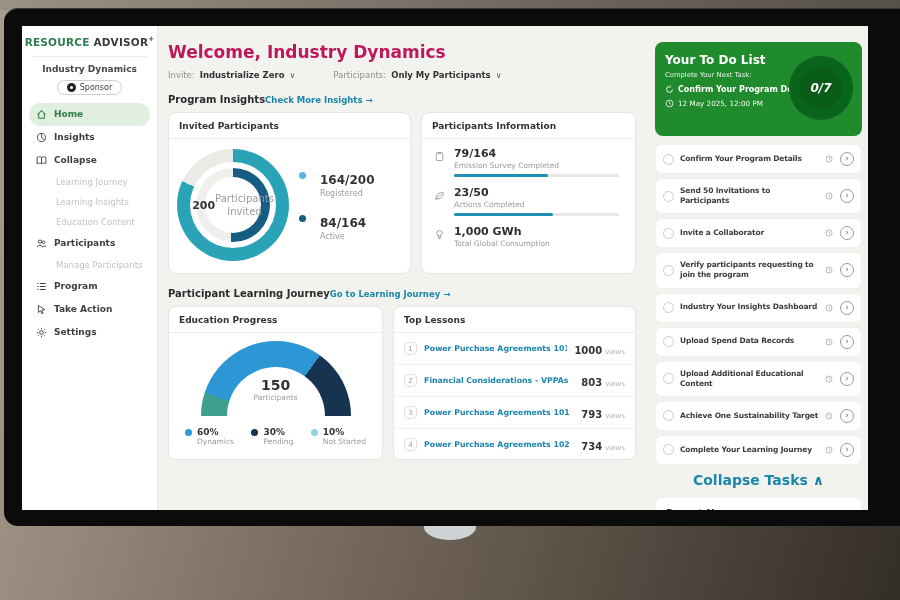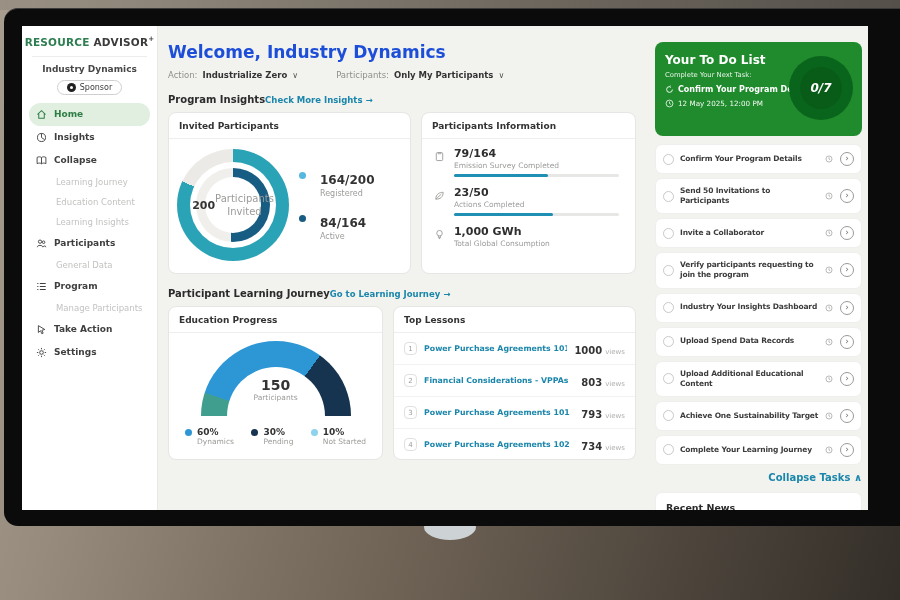--- a/index.html
+++ b/index.html
@@ -30,21 +30,21 @@
   .nav { margin-top:8px; }
   .nav-item { display:flex; align-items:center; gap:7px; padding:6px 10px 6px 14px; font-size:9px;
     font-weight:bold; color:#3f3f3f; cursor:pointer; }
   .nav-item.active { background:#e1efe0; border-radius:13px; margin:0 7px; padding:6px 7px; color:#2e7d46; }
   .nav-item.sub { padding:5px 10px 5px 34px; font-weight:normal; color:#c2c2c0; font-size:8.5px; }
   .nav-ic { width:11px; height:11px; flex:none; }
   .nav-ic svg { display:block; width:11px; height:11px; }
 
   
   .main { width:490px; flex:none; padding:0 12px 0 10px; }
-  .h1 { font-size:17px; font-weight:bold; color:#1d4ed8; margin:16px 0 8px 0; }
+  .h1 { font-size:17px; font-weight:bold; color:#be185d; margin:16px 0 8px 0; }
   .filters { display:flex; gap:38px; font-size:8.5px; color:#8f8f8d; align-items:center; }
   .filter { display:flex; gap:5px; align-items:center; cursor:pointer; }
   .filter b { color:#333; font-size:8.5px; }
   .chev { color:#555; font-size:8px; }
   .sec-head { display:flex; justify-content:flex-start; align-items:center; margin:14px 0 7px 0; }
   .sec-title { font-size:10px; font-weight:bold; color:#2b2b2b; }
   .sec-link { font-size:8.5px; font-weight:bold; color:#1a86ab; cursor:pointer; }
   .cards { display:flex; gap:10px; }
   .card { background:#fff; border:1px solid #e6e6e4; border-radius:8px; overflow:hidden; }
   .card-head { padding:8px 10px 7px; border-bottom:1px solid #eeeeec; font-size:9px; font-weight:bold; color:#333; }
@@ -116,21 +116,21 @@
   .ring-txt { font-size:12px; font-weight:bold; color:#fff; font-style:italic; }
   .todo-list { margin-top:8px; }
   .todo-item { display:flex; align-items:center; gap:6px; background:#fff; border:1px solid #efefed; border-radius:7px;
     padding:7px 7px; margin-bottom:4px; }
   .todo-check { width:11px; height:11px; border:1.4px solid #c9c9c7; border-radius:50%; flex:none; cursor:pointer; }
   .todo-lab { flex:1; font-size:7.5px; letter-spacing:-0.15px; font-weight:600; color:#3c3c3c; line-height:1.35; }
   .todo-clock { width:9px; color:#a8a8a6; flex:none; }
   .todo-clock svg { display:block; width:8px; height:8px; }
   .todo-go { width:14px; height:14px; border:1.2px solid #9a9a98; border-radius:50%; color:#6e6e6c; font-size:9px;
     display:flex; align-items:center; justify-content:center; flex:none; cursor:pointer; line-height:1; padding-bottom:1px; }
-  .collapse { text-align:right; font-size:10px; font-weight:bold; color:#1a86ab; margin:7px 0 9px; cursor:pointer; }
+  .collapse { text-align:center; font-size:14px; font-weight:bold; color:#1a86ab; margin:7px 0 9px; cursor:pointer; }
   .news-card { width:207px; background:#fff; border:1px solid #efefed; border-radius:7px; padding:9px 10px; height:60px; }
   .news-title { font-size:9.5px; font-weight:bold; color:#2b2b2b; }
 </style>
 </head>
 <body>
 
 <div class="stage">
   <div class="bg-topstrip"></div>
   <div class="stand"></div>
   <div class="monitor"></div>
@@ -173,48 +173,45 @@
               <svg viewBox="0 0 12 12">
                 <path d="M1.2 2.6 C2.8 1.7 5 1.8 6 2.8 C7 1.8 9.2 1.7 10.8 2.6 V9.4 C9.2 8.6 7 8.6 6 9.6 C5 8.6 2.8 8.6 1.2 9.4 Z M6 2.8 V9.6" fill="none" stroke="#3f3f3f" stroke-width="1"></path>
               </svg>
             </span>
           <span>Collapse</span>
         </div>
         <div class="nav-item sub">
           <span>Learning Journey</span>
         </div>
         <div class="nav-item sub">
+          <span>Learning Insights</span>
+        </div>
+        <div class="nav-item sub">
           <span>Education Content</span>
-        </div>
-        <div class="nav-item sub">
-          <span>Learning Insights</span>
         </div>
         <div class="nav-item">
           <span class="nav-ic">
               <svg viewBox="0 0 12 12">
                 <circle cx="4.4" cy="4" r="1.8" fill="none" stroke="#3f3f3f" stroke-width="1"></circle>
                 <circle cx="8.3" cy="4.6" r="1.4" fill="none" stroke="#3f3f3f" stroke-width="1"></circle>
                 <path d="M1.4 10 C1.4 7.4 7.4 7.4 7.4 10 M7.8 9.9 C8.2 8.2 10.8 8.3 10.8 10" fill="none" stroke="#3f3f3f" stroke-width="1"></path>
               </svg>
             </span>
           <span>Participants</span>
         </div>
         <div class="nav-item sub">
-          <span>General Data</span>
+          <span>Manage Participants</span>
         </div>
         <div class="nav-item">
           <span class="nav-ic">
               <svg viewBox="0 0 12 12">
                 <path d="M1.4 2.6 H2.6 M4.2 2.6 H10.6 M1.4 6 H2.6 M4.2 6 H10.6 M1.4 9.4 H2.6 M4.2 9.4 H10.6" fill="none" stroke="#3f3f3f" stroke-width="1.1"></path>
               </svg>
             </span>
           <span>Program</span>
-        </div>
-        <div class="nav-item sub">
-          <span>Manage Participants</span>
         </div>
         <div class="nav-item">
           <span class="nav-ic">
               <svg viewBox="0 0 12 12">
                 <path d="M2.6 1.8 L9.6 6 L6.4 6.8 L7.8 10 L6.3 10.6 L5 7.4 L2.6 9.2 Z" fill="none" stroke="#3f3f3f" stroke-width="1"></path>
               </svg>
             </span>
           <span>Take Action</span>
         </div>
         <div class="nav-item">
@@ -228,21 +225,21 @@
             </span>
           <span>Settings</span>
         </div>
       </div>
     </div>
 
     <div class="main">
       <div class="h1">Welcome, Industry Dynamics</div>
       <div class="filters">
         <div class="filter">
-          <span>Action:</span>
+          <span>Invite:</span>
           <b>Industrialize Zero</b>
           <span class="chev">∨</span>
         </div>
         <div class="filter">
           <span>Participants:</span>
           <b>Only My Participants</b>
           <span class="chev">∨</span>
         </div>
       </div>
 

